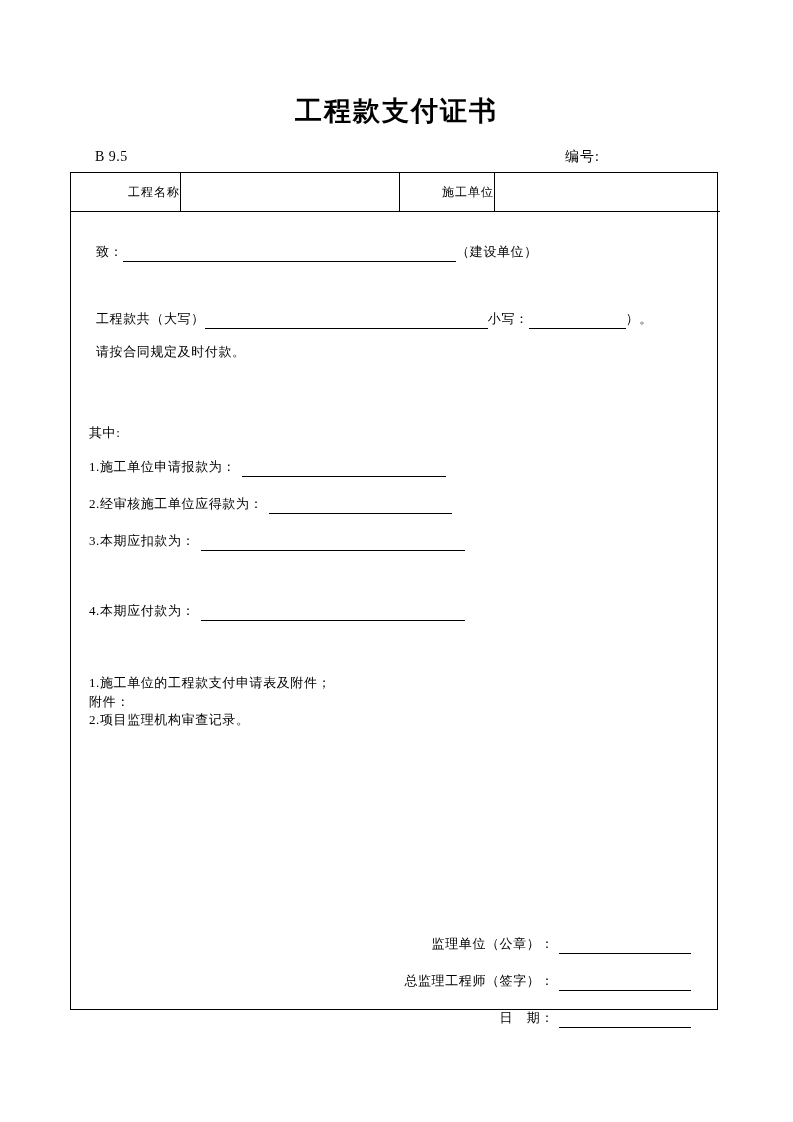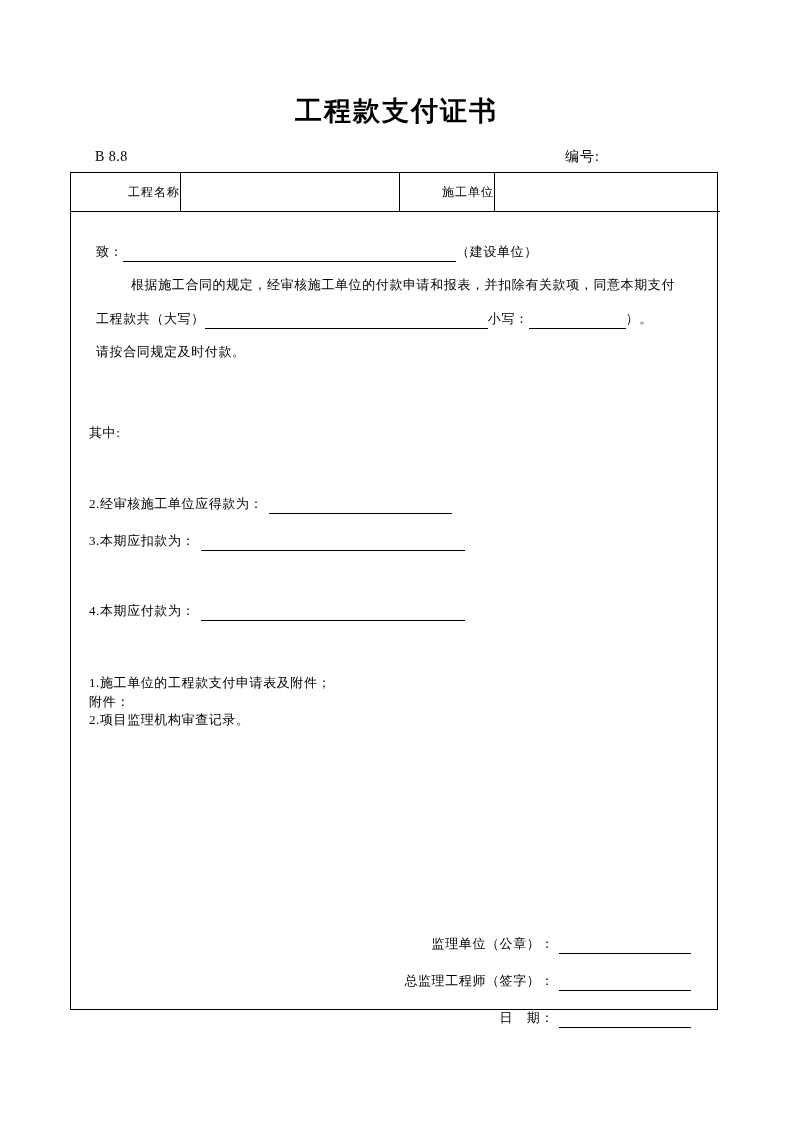--- a/index.html
+++ b/index.html
@@ -169,21 +169,21 @@
   .sig .rule { margin-left: 5px; width: 132px; }
 </style>
 </head>
 <body>
 
 <div class="page">
 
   <div class="doc-title">工程款支付证书</div>
 
   <div class="code-row">
-    <span class="code-left">B 8.8</span>
+    <span class="code-left">B 9.5</span>
     <span class="code-right">编号:</span>
   </div>
 
   <div class="form-box">
 
     <table class="hdr-table">
       <tbody>
           <tr>
         <td class="c-w1">工程名称</td>
         <td class="c-w2"></td>
@@ -192,30 +192,32 @@
       </tr>
     </tbody>
       </table>
 
     <div class="body-area">
 
       <div class="line l-zhi">
         <span>致：</span><span class="rule" style="width:333px"></span><span>（建设单位）</span>
       </div>
 
-      <div class="line l-para">根据施工合同的规定，经审核施工单位的付款申请和报表，并扣除有关款项，同意本期支付</div>
 
       <div class="line l-amt">
         <span>工程款共（大写）</span><span class="rule" style="width:283px"></span><span>小写：</span><span class="rule" style="width:97px"></span><span>）。</span>
       </div>
 
       <div class="line l-pay">请按合同规定及时付款。</div>
 
       <div class="line l-qz">其中:</div>
 
+      <div class="item it1">
+        <span class="lbl">1.施工单位申请报款为：</span><span class="rule" style="width:204px"></span>
+      </div>
       <div class="item it2">
         <span class="lbl">2.经审核施工单位应得款为：</span><span class="rule" style="width:183px"></span>
       </div>
       <div class="item it3">
         <span class="lbl">3.本期应扣款为：</span><span class="rule" style="width:264px"></span>
       </div>
       <div class="item it4">
         <span class="lbl">4.本期应付款为：</span><span class="rule" style="width:264px"></span>
       </div>
 

